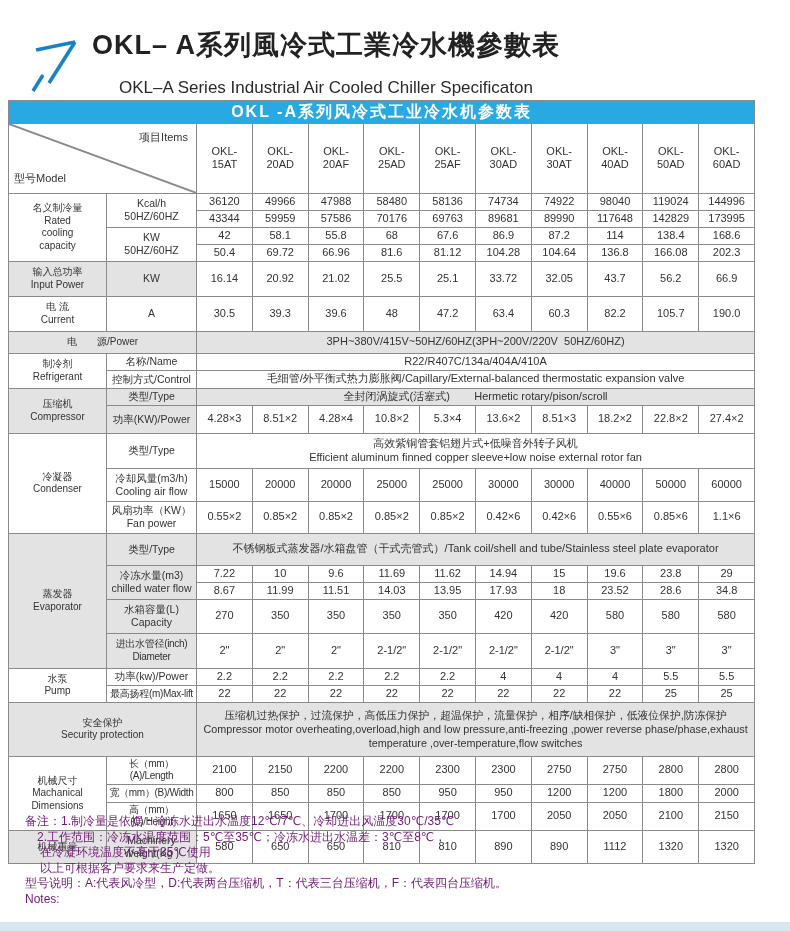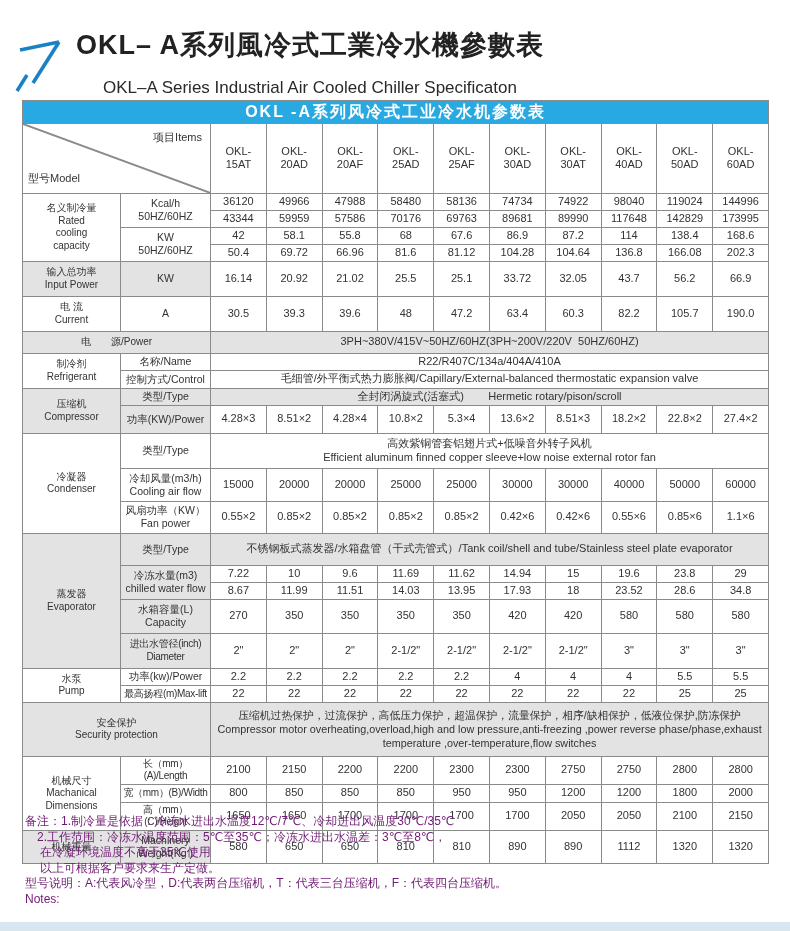--- a/index.html
+++ b/index.html
@@ -2,27 +2,27 @@
 <html><head>
 <meta charset="utf-8">
 <style>
   html,body{margin:0;padding:0;}
   body{
     width:790px;height:931px;position:relative;background:#ffffff;
     font-family:"Liberation Sans","DejaVu Sans",sans-serif;
     color:#2e2e2e;overflow:hidden;
   }
   
-  .page-header{position:absolute;left:14px;top:28px;display:flex;align-items:flex-start;}
+  .page-header{position:absolute;left:30px;top:28px;display:flex;align-items:flex-start;}
   .arrow-logo{width:56px;height:58px;flex:0 0 auto;margin-top:6px;}
   .header-text{margin-left:6px;}
   .title-zh{font-size:27px;font-weight:bold;color:#222;letter-spacing:1px;line-height:34px;}
   .title-en{font-size:17px;color:#2a2a2a;line-height:24px;margin-top:14px;text-align:center;}
   
-  .spec-table-wrap{position:absolute;left:22px;top:100px;}
+  .spec-table-wrap{position:absolute;left:8px;top:100px;}
   table{border-collapse:collapse;table-layout:fixed;width:746px;}
   td{
     border:1px solid #8a8a8a;text-align:center;vertical-align:middle;
     font-size:11px;line-height:1.25;padding:1px 2px;white-space:pre-wrap;
     color:#333;overflow:hidden;
   }
   .titlebar{
     background:#29a9e1;color:#ffffff;font-size:16px;font-weight:bold;
     letter-spacing:2px;height:22px;padding:0;
   }

